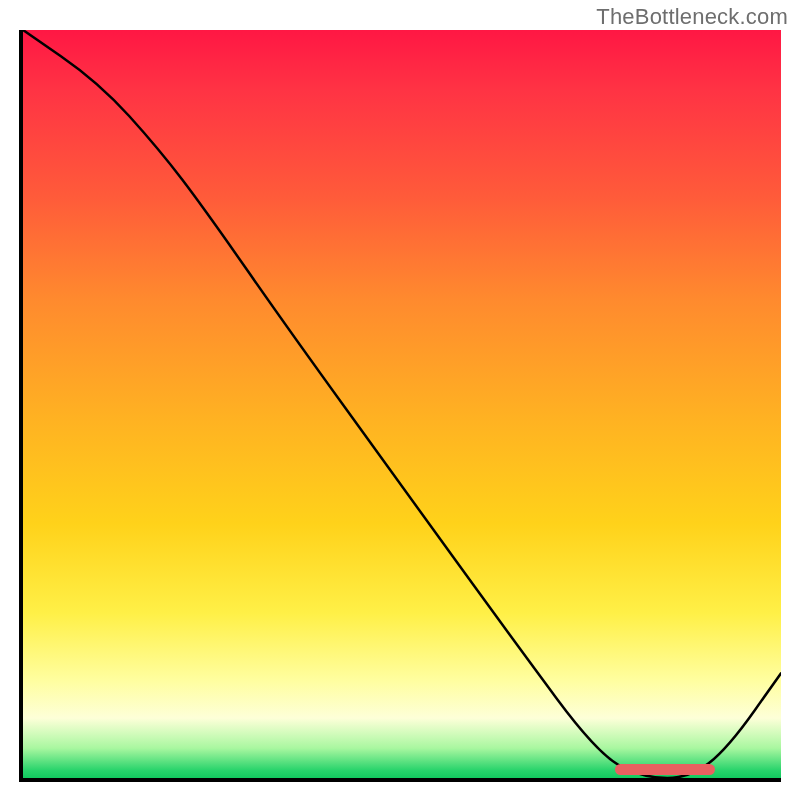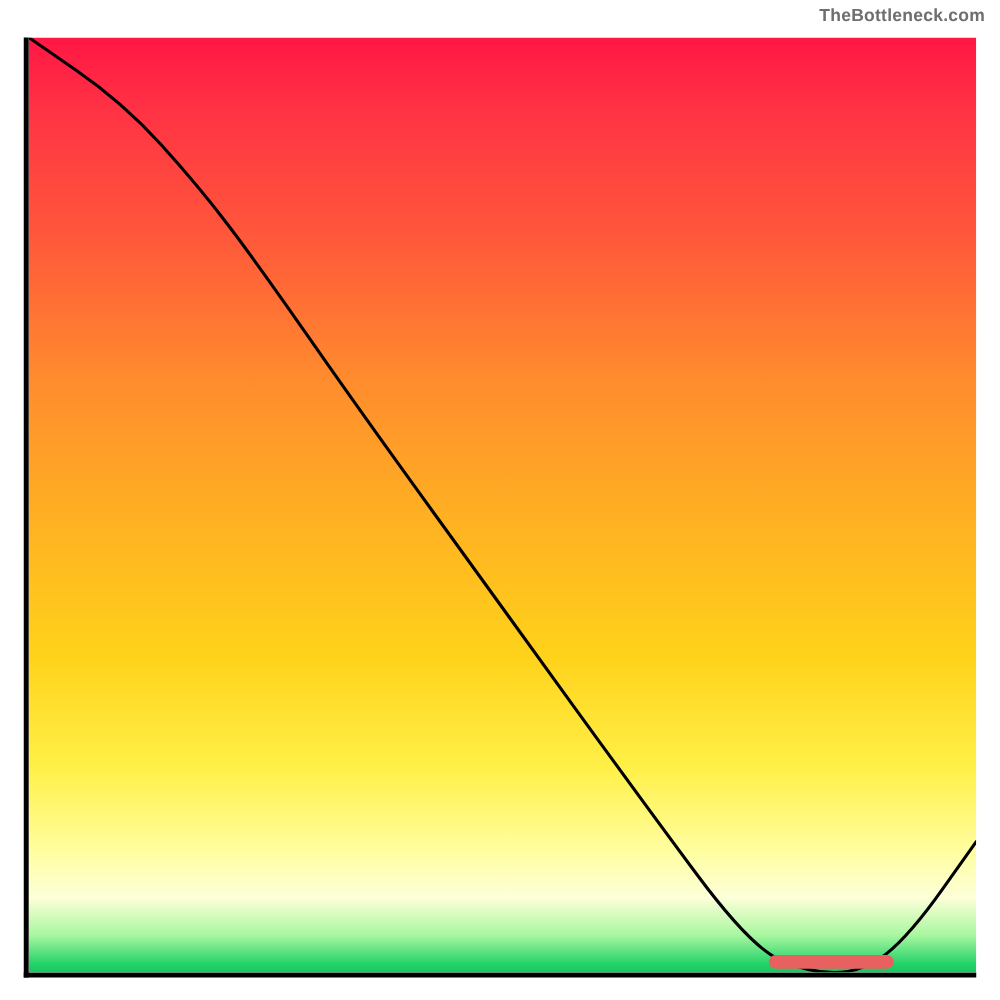--- a/index.html
+++ b/index.html
@@ -13,22 +13,22 @@
   .wrap {
     position: relative;
     width: 800px;
     height: 800px;
   }
   .watermark {
     position: absolute;
     top: 4px;
     right: 12px;
     color: #6e6e6e;
-    font-weight: bold;
-    font-size: 14px;
+    font-weight: normal;
+    font-size: 22px;
     letter-spacing: 0.2px;
     user-select: none;
   }
   .plot {
     position: absolute;
     left: 19px;
     top: 30px;
     width: 762px;
     height: 752px;
     border-left: 4px solid #000;

